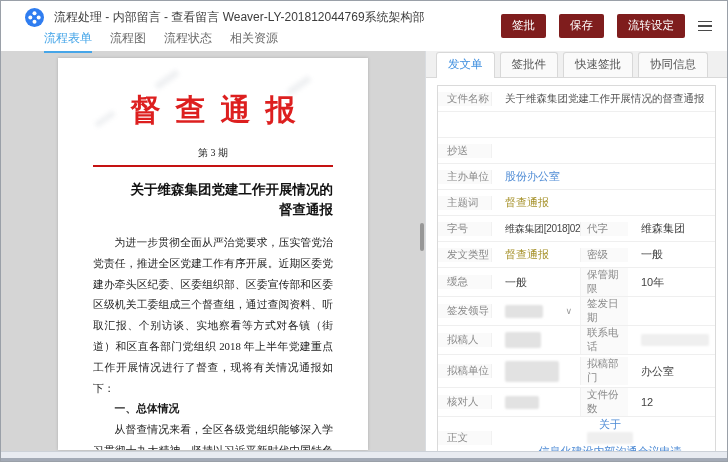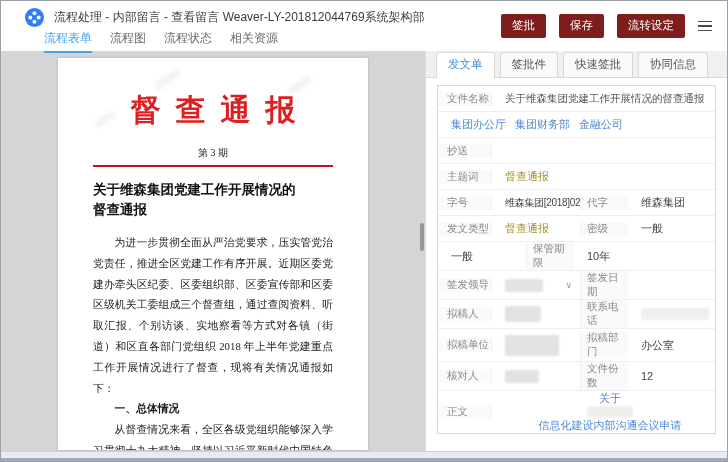--- a/index.html
+++ b/index.html
@@ -30,21 +30,21 @@
   .doc-page { position:absolute; left:57px; top:7px; width:310px; height:392px; background:#fff;
               padding:0 35px; overflow:hidden; box-shadow:0 0 3px rgba(0,0,0,.18);
               font-family:"Liberation Serif","DejaVu Serif",serif; }
   .wm { position:absolute; background:#aab2bd; opacity:.18; filter:blur(2px); transform:rotate(-35deg); }
   .masthead { margin-top:32px; text-align:center; font-size:30px; font-weight:bold;
               color:#dd1f1f; letter-spacing:.5em; text-indent:.5em; white-space:nowrap; }
   .issue { margin-top:15px; text-align:center; font-size:10px; color:#222; }
   .office-row { margin-top:13px; display:flex; justify-content:space-between;
                 padding:0 9px; font-size:10.5px; color:#222; }
   .red-rule { margin-top:5px; height:2px; background:#c51212; }
-  .doc-title { margin-top:13px; text-align:left; font-size:13.5px; font-weight:bold;
+  .doc-title { margin-top:13px; text-align:right; font-size:13.5px; font-weight:bold;
                color:#111; line-height:20px; }
   .doc-body { margin-top:12px; font-size:10.8px; line-height:20.8px; color:#1c1c1c;
               text-align:justify; }
   .doc-body p { text-indent:2em; }
   .doc-heading { font-weight:bold; }
   .pane-scrollbar { position:absolute; right:1px; top:172px; width:4px; height:28px;
                     background:#979797; border-radius:2px; cursor:pointer; }
 
   
   .right-pane { flex:1; background:#fff; border-left:1px solid #d9dce0; position:relative; }
@@ -150,31 +150,32 @@
       <div class="card">
 
         <div class="row">
           <div class="lbl">文件名称</div>
           <div class="val">
               <span class="blurtext">关于维森集团党建工作开展情况的督查通报</span>
             </div>
         </div>
 
         <div class="row">
-          <div class="val">
-            <a class="lnk">集团办公厅</a>
-            <a class="lnk">集团财务部</a>
-            <a class="lnk">金融公司</a>
-          </div>
         </div>
 
         <div class="row">
           <div class="lbl">抄送</div>
         </div>
 
+        <div class="row">
+          <div class="lbl">主办单位</div>
+          <div class="val">
+              <a class="lnk">股份办公室</a>
+            </div>
+        </div>
 
         <div class="row">
           <div class="lbl">主题词</div>
           <div class="val">
               <span class="hl">督查通报</span>
             </div>
         </div>
 
         <div class="row">
           <div class="lbl">字号</div>
@@ -192,20 +193,21 @@
           <div class="val v1">
               <span class="hl">督查通报</span>
             </div>
           <div class="lbl2">密级</div>
           <div class="val">
               <span>一般</span>
             </div>
         </div>
 
         <div class="row">
+          <div class="lbl">缓急</div>
           <div class="val v1">
               <span>一般</span>
             </div>
           <div class="lbl2">保管期限</div>
           <div class="val">
               <span>10年</span>
             </div>
         </div>
 
         <div class="row row-med">

